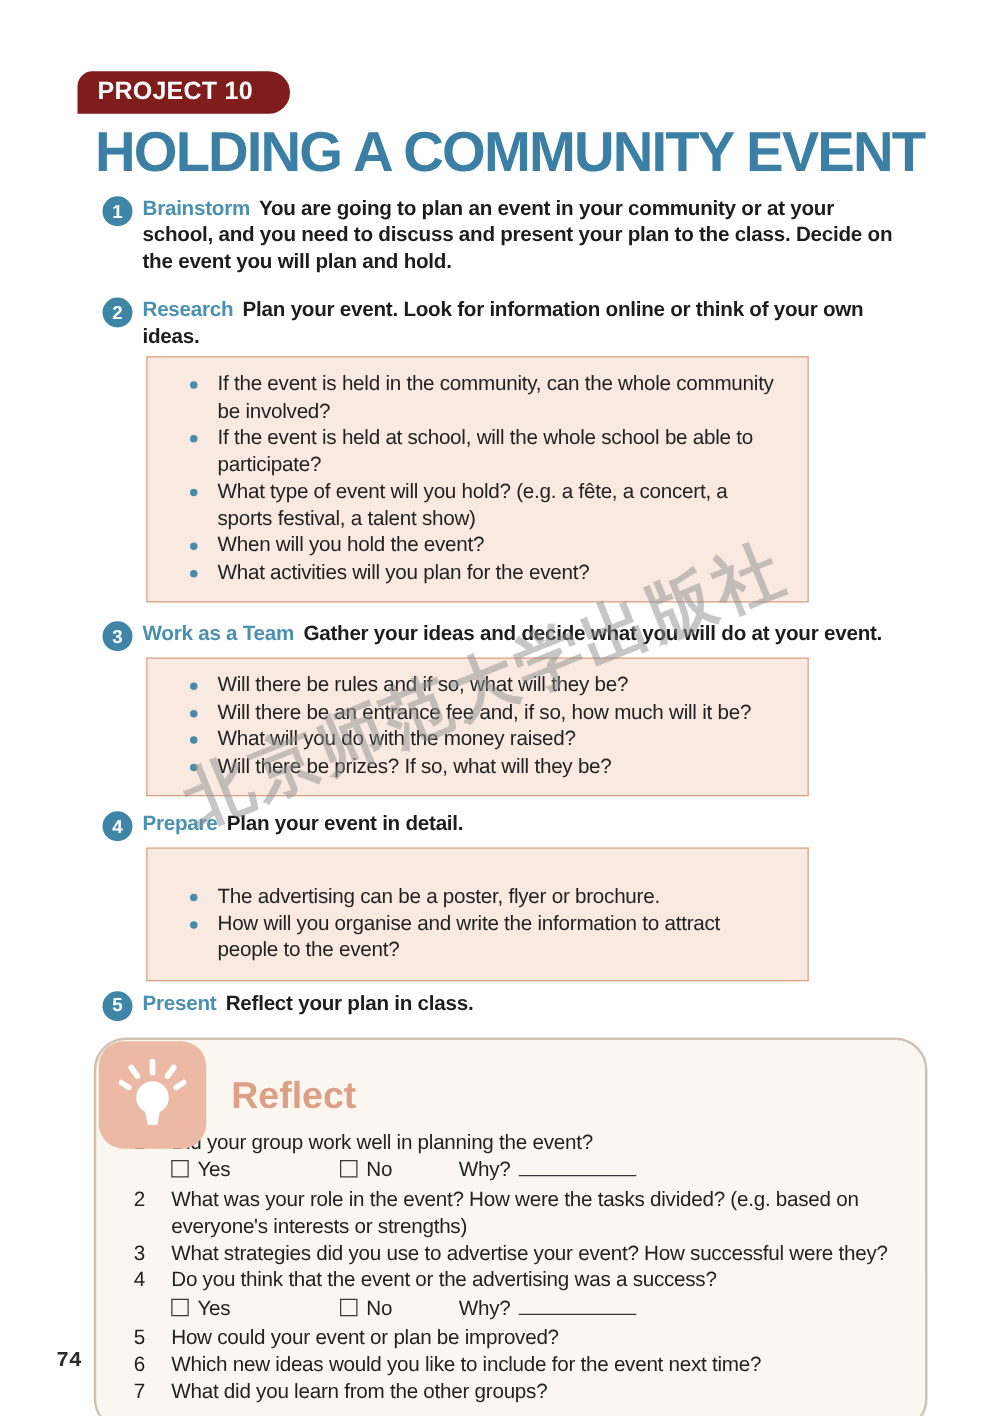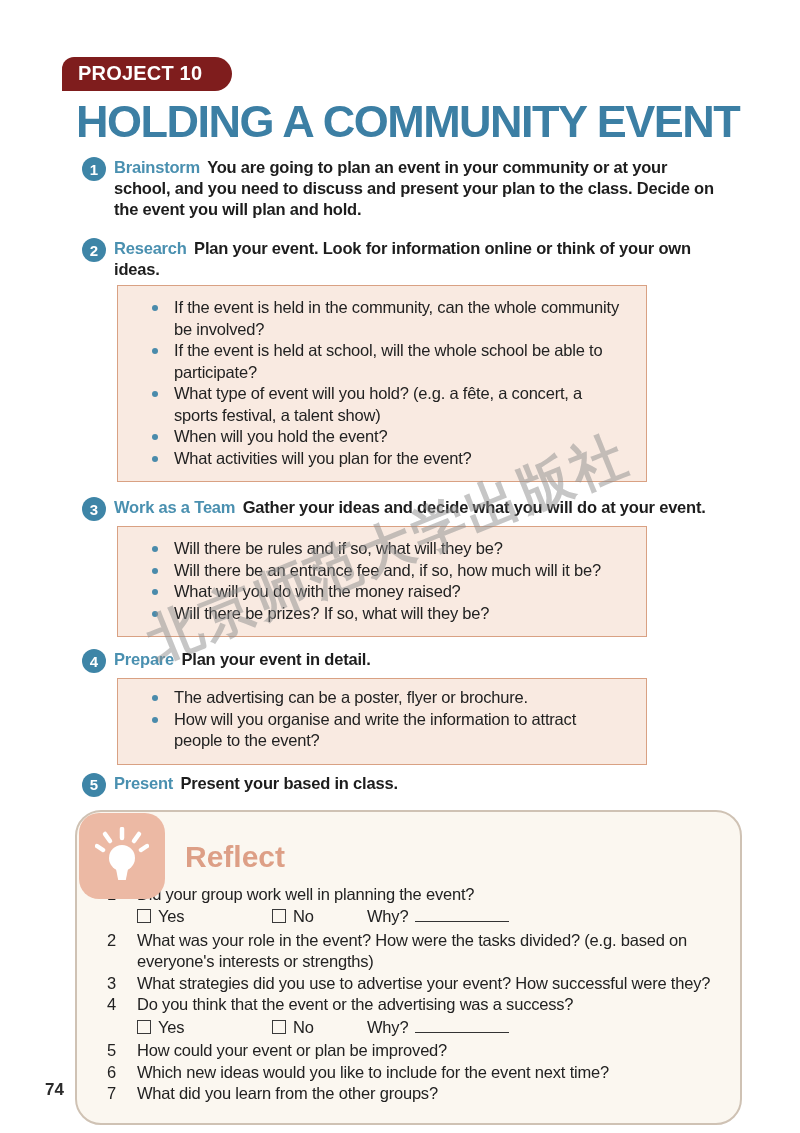--- a/index.html
+++ b/index.html
@@ -33,21 +33,21 @@
   .s2 { margin-top:18px; }
   .s3 { margin-top:15px; }
   .s4 { margin-top:12px; }
   .s5 { margin-top:8px;  }
   
   .idea-box {
     margin-left:117px; width:530px; box-sizing:border-box;
     background:#f9eae1; border:1px solid #d9a183;
     padding:11px 18px 12px 30px; margin-top:5px;
   }
-  .idea-box.tall-pad { padding-top:8px; }
+  .idea-box.tall-pad { padding-top:28px; }
   .idea-box ul { list-style:none; margin:0; padding:0; }
   .idea-box li {
     position:relative; padding-left:26px; font-size:16.5px; line-height:21.5px;
     color:#222; letter-spacing:-0.2px;
   }
   .idea-box li::before {
     content:""; position:absolute; left:4px; top:8px; width:6px; height:6px;
     border-radius:50%; background:#4a8bab;
   }
   
@@ -83,20 +83,21 @@
   .watermark {
     position:absolute; left:118px; top:512px; width:540px; text-align:center;
     font-size:54px; font-weight:bold; color:#8f8f8f; opacity:0.5;
     transform:rotate(-22deg); letter-spacing:3px;
     font-family:"DejaVu Serif", serif; pointer-events:none; z-index:5;
     white-space:nowrap;
   }
   .page-num {
     position:absolute; left:45px; top:1080px; font-size:17px; font-weight:bold;
     color:#2b2b2b;
+    font-family:Liberation Mono, monospace;
   }
 </style>
 </head>
 <body>
 
 <div class="page">
 
   <div class="badge-row">
     <div class="badge">PROJECT 10</div>
   </div>
@@ -154,21 +155,21 @@
     <ul>
       <li>The advertising can be a poster, flyer or brochure.</li>
       <li>How will you organise and write the information to attract people to the event?</li>
     </ul>
   </div>
 
   <div class="step s5">
     <span class="circle">5</span>
     <div class="step-text">
       <span class="step-label">Present</span>
-      <span>Present your based in class.</span>
+      <span>Reflect your plan in class.</span>
     </div>
   </div>
 
   <div class="reflect">
     <div class="bulb-box">
       <svg width="54" height="58" viewBox="0 0 54 58" aria-hidden="true">
         <g stroke="#ffffff" stroke-width="4.5" stroke-linecap="round">
           <line x1="27" y1="11" x2="27" y2="2"></line>
           <line x1="15" y1="14" x2="10" y2="7"></line>
           <line x1="39" y1="14" x2="44" y2="7"></line>

